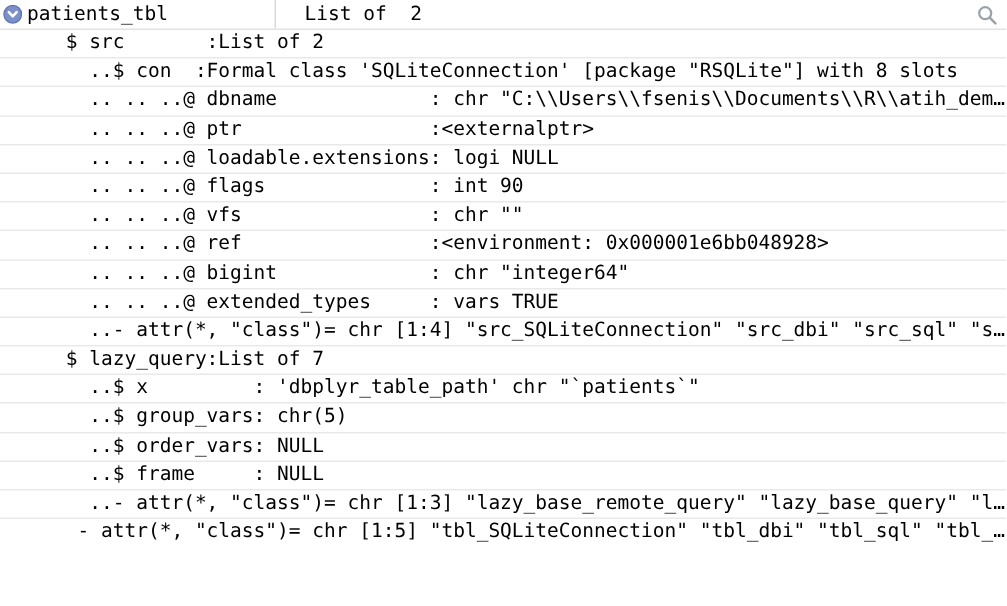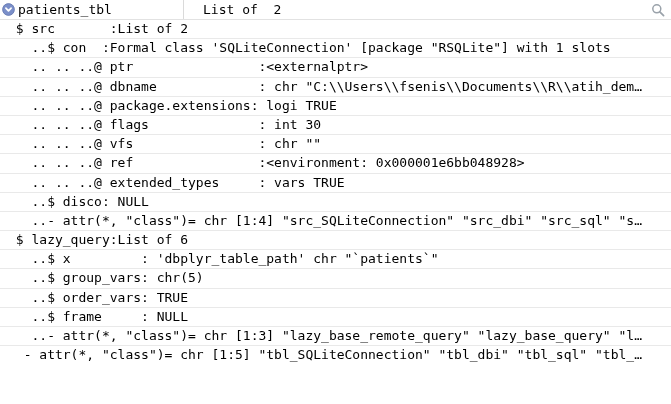--- a/index.html
+++ b/index.html
@@ -55,21 +55,21 @@
     right: 6px;
     top: 3px;
     width: 14px;
     height: 14px;
     cursor: pointer;
   }
   .row {
     height: 19.2px;
     line-height: 18.2px;
     border-bottom: 1px solid #e9e9e9;
-    padding-left: 8px;
+    padding-left: 36px;
     white-space: pre;
     overflow: hidden;
   }
   .row:last-child { border-bottom: none; }
 </style>
 </head>
 <body>
 
 <div id="app">
 
@@ -86,32 +86,32 @@
     <span class="srch">
       <svg width="14" height="14" viewBox="0 0 14 14" xmlns="http://www.w3.org/2000/svg">
         <circle cx="5.8" cy="5.8" r="4.0" fill="none" stroke="#9aa2aa" stroke-width="1.5"></circle>
         <line x1="8.8" y1="8.8" x2="12.6" y2="12.6" stroke="#9aa2aa" stroke-width="1.7" stroke-linecap="round"></line>
       </svg>
     </span>
   </div>
 
   <div>
     <div class="row"> $ src       :List of 2</div>
-    <div class="row">   ..$ con  :Formal class 'SQLiteConnection' [package "RSQLite"] with 1 slots</div>
+    <div class="row">   ..$ con  :Formal class 'SQLiteConnection' [package "RSQLite"] with 8 slots</div>
+    <div class="row">   .. .. ..@ dbname             : chr "C:\\Users\\fsenis\\Documents\\R\\atih_dem…</div>
     <div class="row">   .. .. ..@ ptr                :&lt;externalptr&gt;</div>
-    <div class="row">   .. .. ..@ dbname             : chr "C:\\Users\\fsenis\\Documents\\R\\atih_dem…</div>
-    <div class="row">   .. .. ..@ package.extensions: logi TRUE</div>
-    <div class="row">   .. .. ..@ flags              : int 30</div>
+    <div class="row">   .. .. ..@ loadable.extensions: logi NULL</div>
+    <div class="row">   .. .. ..@ flags              : int 90</div>
     <div class="row">   .. .. ..@ vfs                : chr ""</div>
     <div class="row">   .. .. ..@ ref                :&lt;environment: 0x000001e6bb048928&gt;</div>
+    <div class="row">   .. .. ..@ bigint             : chr "integer64"</div>
     <div class="row">   .. .. ..@ extended_types     : vars TRUE</div>
-    <div class="row">   ..$ disco: NULL</div>
     <div class="row">   ..- attr(*, "class")= chr [1:4] "src_SQLiteConnection" "src_dbi" "src_sql" "s…</div>
-    <div class="row"> $ lazy_query:List of 6</div>
+    <div class="row"> $ lazy_query:List of 7</div>
     <div class="row">   ..$ x         : 'dbplyr_table_path' chr "`patients`"</div>
     <div class="row">   ..$ group_vars: chr(5)</div>
-    <div class="row">   ..$ order_vars: TRUE</div>
+    <div class="row">   ..$ order_vars: NULL</div>
     <div class="row">   ..$ frame     : NULL</div>
     <div class="row">   ..- attr(*, "class")= chr [1:3] "lazy_base_remote_query" "lazy_base_query" "l…</div>
     <div class="row">  - attr(*, "class")= chr [1:5] "tbl_SQLiteConnection" "tbl_dbi" "tbl_sql" "tbl_…</div>
   </div>
 
 </div>
 
 </body></html>

